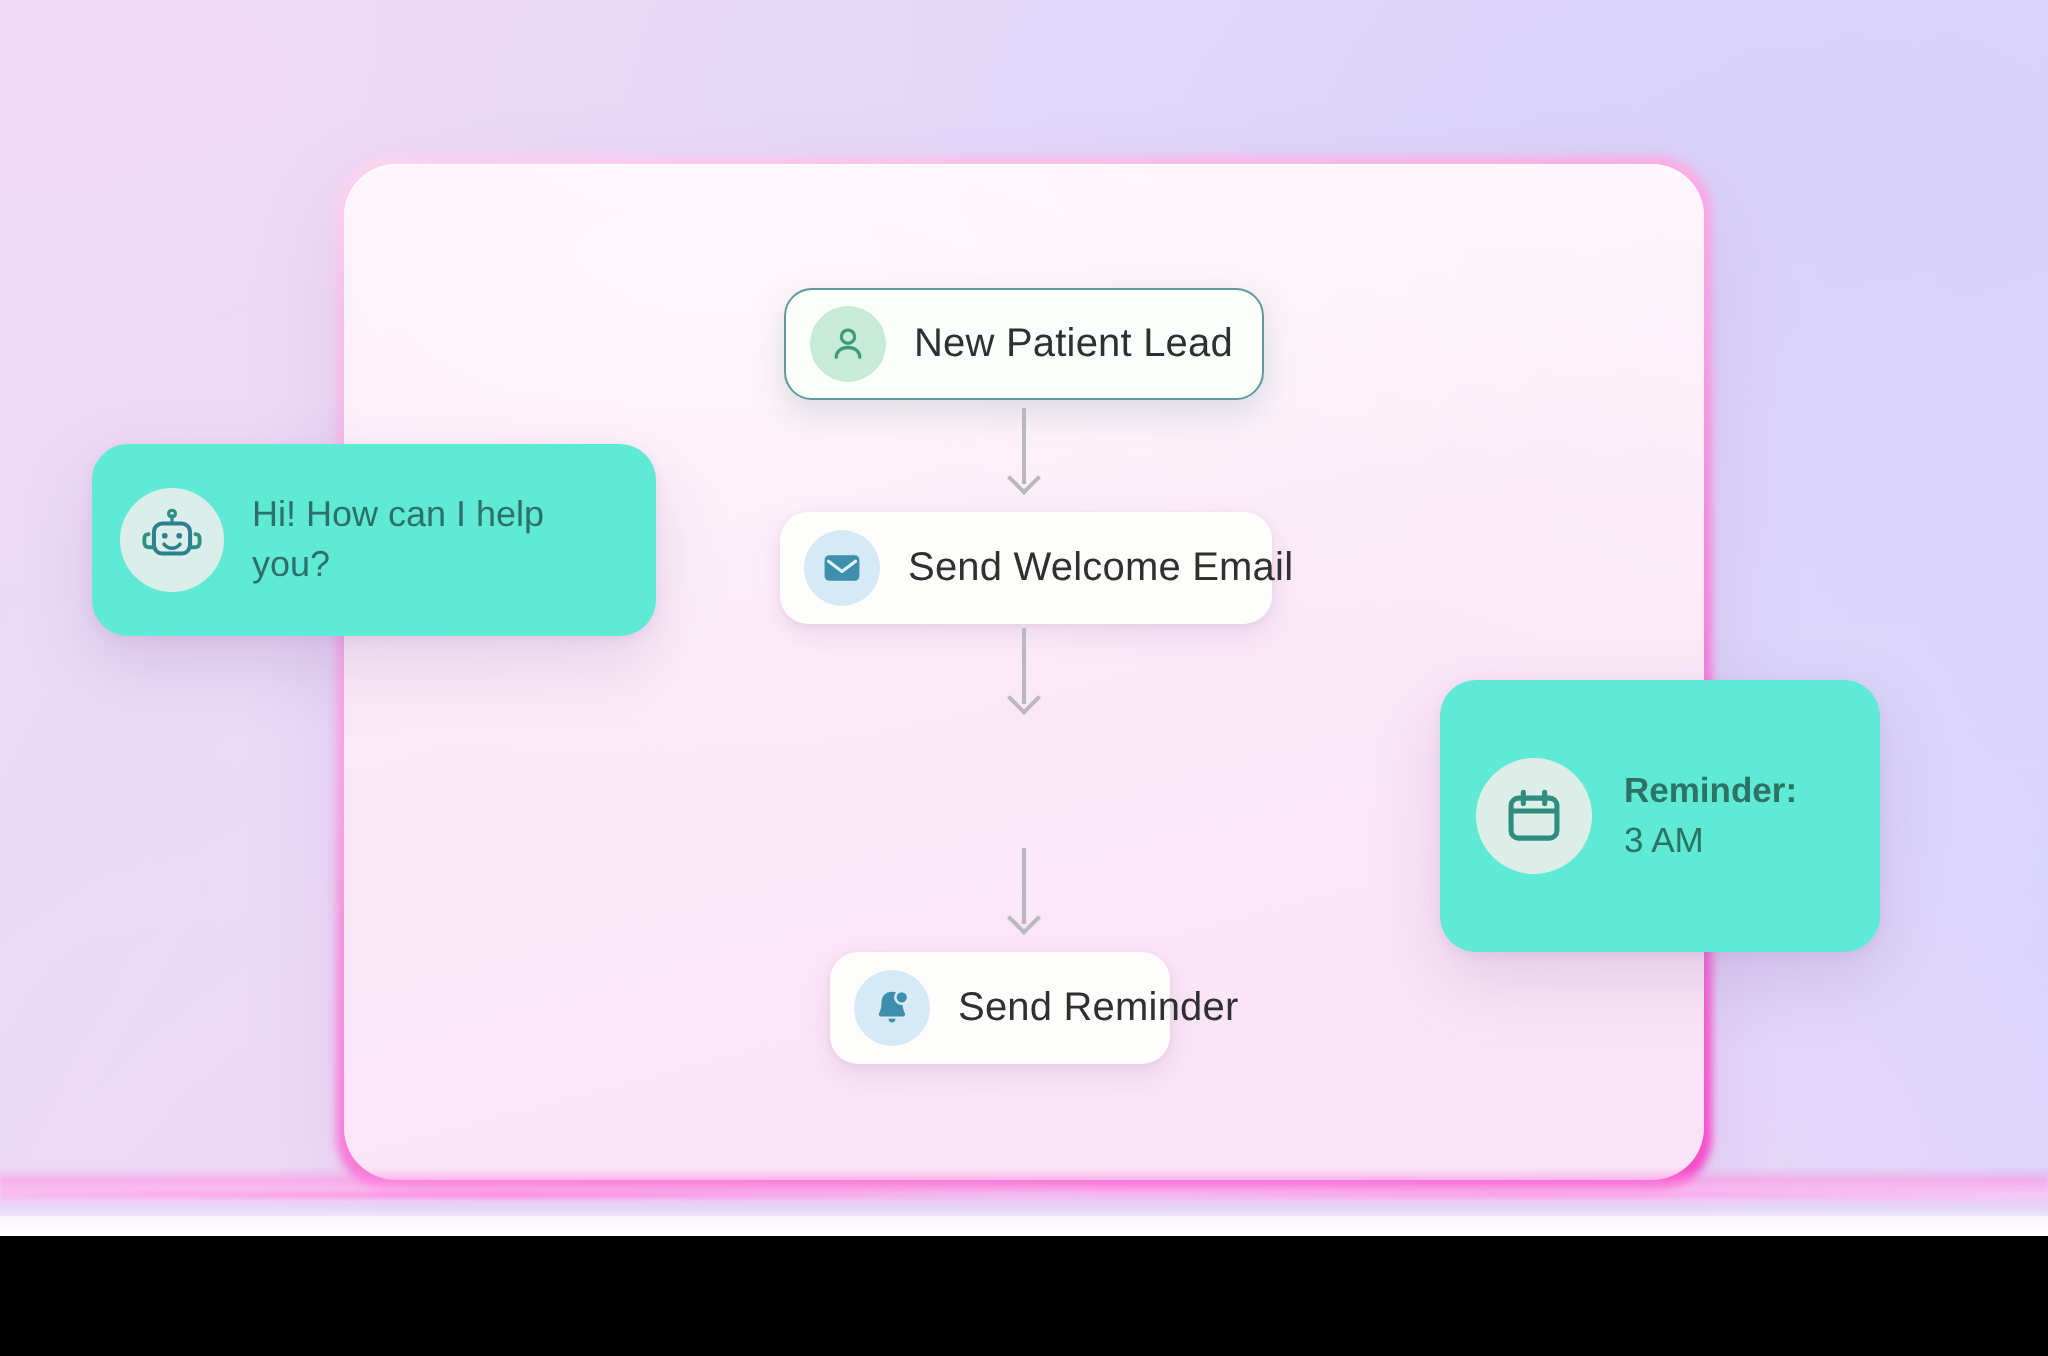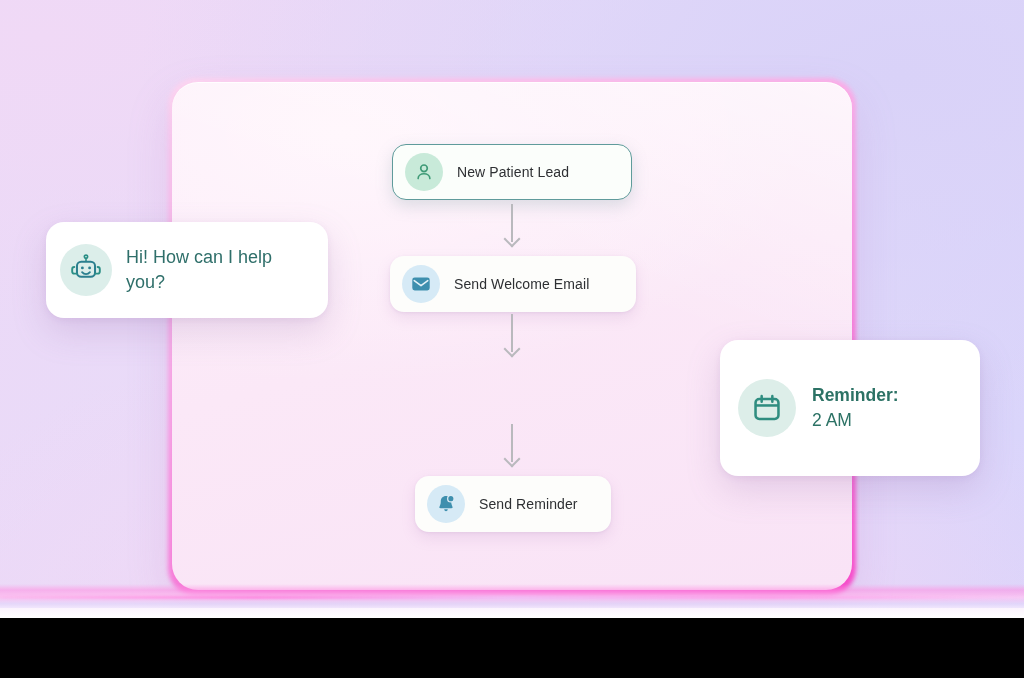--- a/index.html
+++ b/index.html
@@ -87,52 +87,52 @@
     box-shadow:0 6px 16px rgba(120,150,160,.25);
   }
   .node .badge {
     width:38px; height:38px; border-radius:50%;
     display:flex; align-items:center; justify-content:center;
     flex:0 0 38px; margin-right:14px;
   }
   .badge.mint { background:#c8ead9; }
   .badge.ice  { background:#d6eaf6; }
   .node .lbl {
-    font-size:14px; color:#2e3033; letter-spacing:.1px; white-space:nowrap;
+    font-size:20px; color:#2e3033; letter-spacing:.1px; white-space:nowrap;
   }
 
   
   .arrow { position:absolute; width:14px; }
   .arrow .shaft {
     position:absolute; left:6px; top:0; width:2px; background:#b9b9bd;
   }
   .arrow .head {
     position:absolute; left:1px; width:12px; height:12px;
     border-left:2px solid #b9b9bd; border-bottom:2px solid #b9b9bd;
     transform:rotate(-45deg);
   }
 
   
   .float-card {
     position:absolute;
-    background:#ffffff;
+    background:#5eead4;
     border-radius:18px;
     box-shadow:0 14px 34px rgba(150,110,175,.22), 0 2px 6px rgba(150,110,175,.12);
     display:flex; align-items:center;
   }
   #chat-card { left:46px; top:222px; width:282px; height:96px; padding:0 16px 0 14px; }
   #chat-card .badge2 {
     width:52px; height:52px; border-radius:50%; background:#dceeea;
     display:flex; align-items:center; justify-content:center; flex:0 0 52px; margin-right:14px;
   }
   #chat-card .chat-text {
     font-size:18px; line-height:25px; color:#2f6f6a; font-weight:400;
   }
 
-  #reminder-card { left:720px; top:340px; width:260px; height:136px; padding:0 24px 0 18px; }
+  #reminder-card { left:720px; top:340px; width:220px; height:136px; padding:0 24px 0 18px; }
   #reminder-card .badge2 {
     width:58px; height:58px; border-radius:50%; background:#ddeee9;
     display:flex; align-items:center; justify-content:center; flex:0 0 58px; margin-right:16px;
   }
   #reminder-card .rtext { font-size:17.5px; line-height:25px; color:#2c7265; }
   #reminder-card .rtitle { font-weight:bold; }
 </style>
 </head>
 <body>
 
@@ -174,21 +174,21 @@
     <div class="shaft" style="height:38px;"></div>
     <div class="head" style="top:29px;"></div>
   </div>
 
 
   <div class="arrow" style="left:505px; top:424px; height:48px;">
     <div class="shaft" style="height:38px;"></div>
     <div class="head" style="top:29px;"></div>
   </div>
 
-  <div class="node" style="left:415px; top:476px; width:196px;">
+  <div class="node" style="left:415px; top:476px; width:170px;">
     <div class="badge ice">
       <svg width="22" height="22" viewBox="0 0 24 24">
         <path d="M12 3.2c-3.5 0-5.7 2.5-5.7 5.8 0 4.3-1.5 5.4-1.5 6.6 0 .6.5 1 1.2 1h12c .7 0 1.2-.4 1.2-1 0-1.2-1.5-2.3-1.5-6.6 0-3.3-2.2-5.8-5.7-5.8z" fill="#3e8fae"></path>
         <path d="M10 17.8c.2 1.3 1 2.1 2 2.1s1.8-.8 2-2.1" fill="#3e8fae"></path>
         <circle cx="17.3" cy="6.2" r="3.5" fill="#3e8fae" stroke="#dcebf5" stroke-width="1.4"></circle>
       </svg>
     </div>
     <span class="lbl">Send Reminder</span>
   </div>
 
@@ -211,21 +211,21 @@
   <div class="float-card" id="reminder-card">
     <div class="badge2">
       <svg width="32" height="32" viewBox="0 0 24 24" fill="none">
         <rect x="3.4" y="5.3" width="17.2" height="15" rx="2.8" stroke="#2f8d80" stroke-width="1.9"></rect>
         <path d="M3.4 10.1h17.2" stroke="#2f8d80" stroke-width="1.9"></path>
         <path d="M8 3.1v4.2M16 3.1v4.2" stroke="#2f8d80" stroke-width="1.9" stroke-linecap="round"></path>
       </svg>
     </div>
     <div>
       <div class="rtext rtitle">Reminder:</div>
-      <div class="rtext">2 AM</div>
+      <div class="rtext">3 AM</div>
     </div>
   </div>
 
   <div class="desk"></div>
   <div class="desk-line"></div>
   <div class="desk-white"></div>
   <div class="blackbar"></div>
 
 </div>
 

